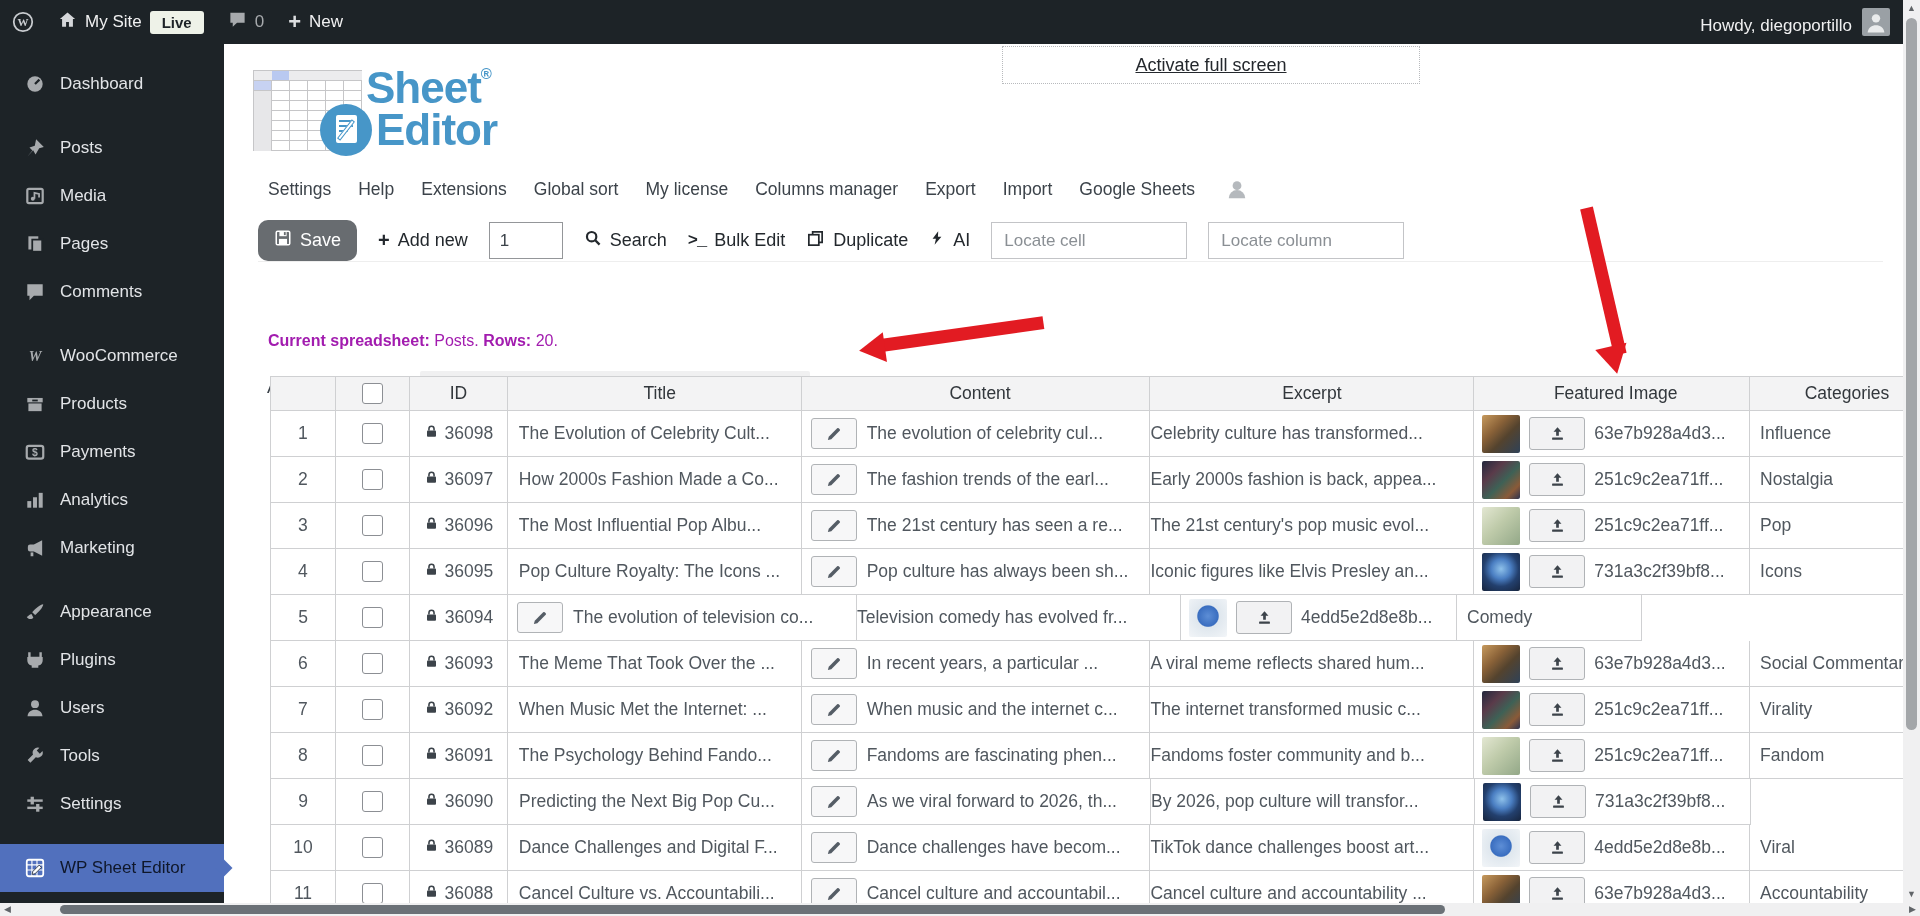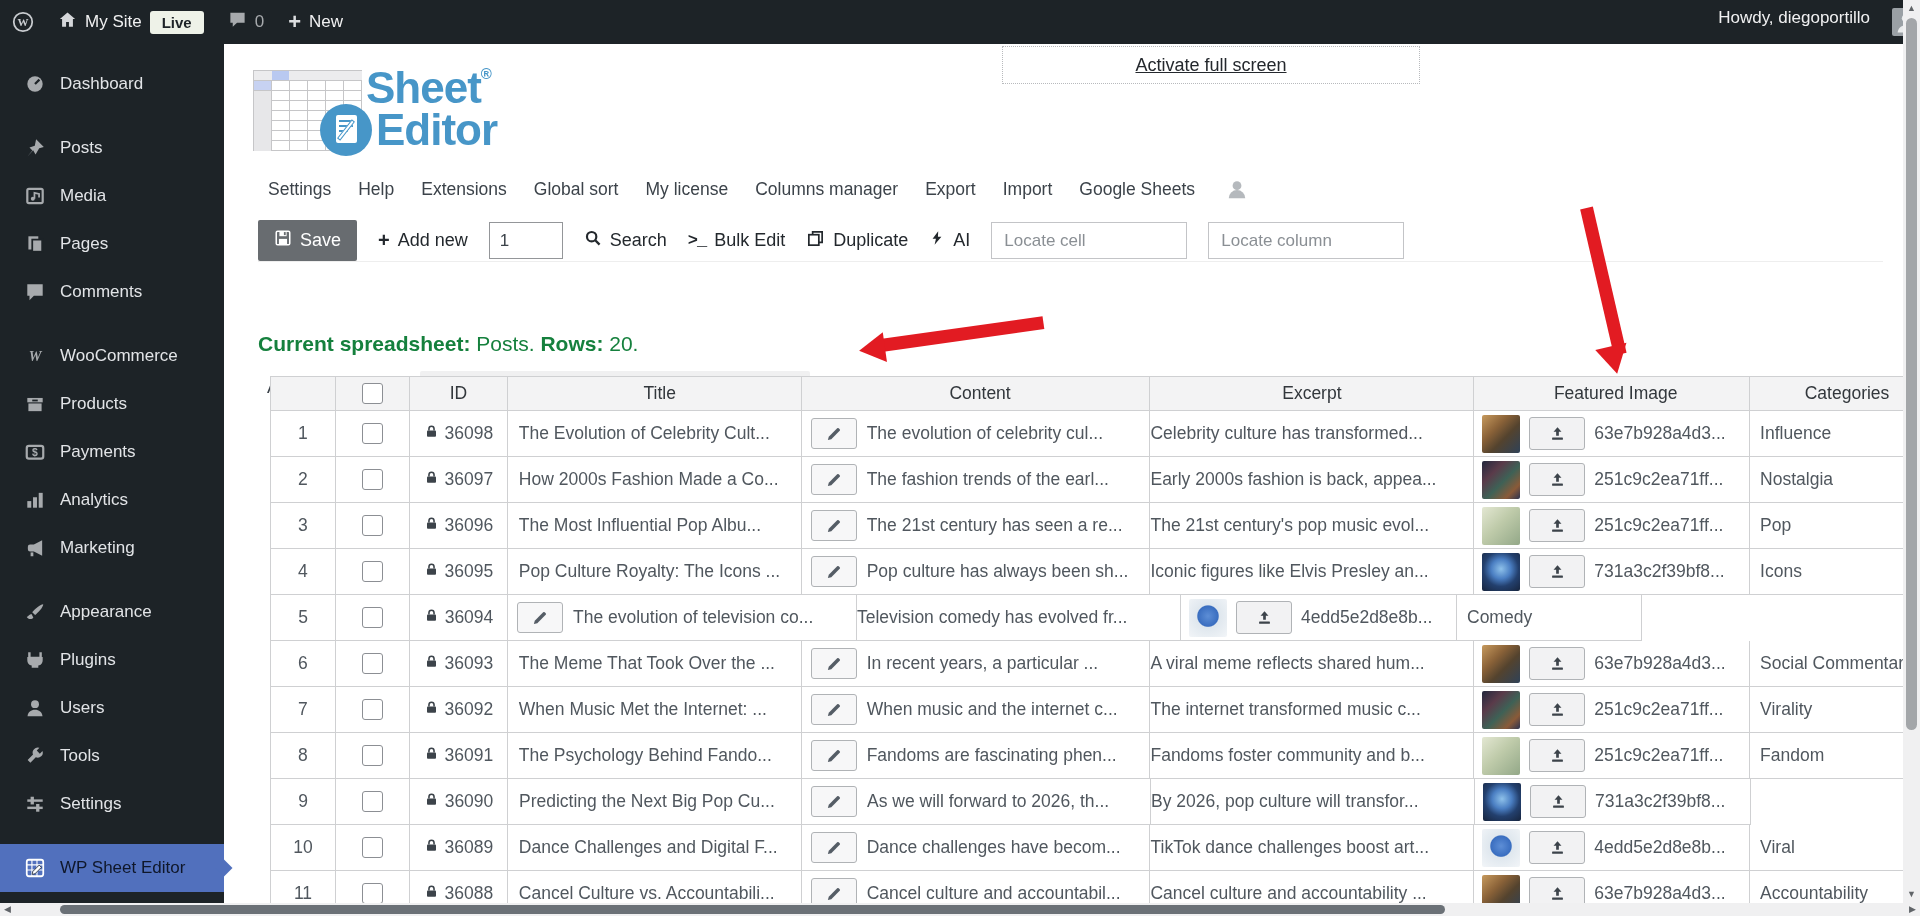--- a/index.html
+++ b/index.html
@@ -1,20 +1,20 @@
 <!DOCTYPE html>
 <html style="--admin_dark: #1d2327; --sidebar_active: #5170bd; --logo_blue: #4796c8; --arrow_red: #e21b22; --chip_bg: #f0f0f1; --table_border: #cfd0d2; --header_bg: #f3f3f4; --save_gray: #686c70; --scroll_thumb_v: #a3a6a9; --scroll_thumb_h: #6b7177;"><head>
 <meta charset="utf-8">
 <style>
   *{box-sizing:border-box;margin:0;padding:0}
   html,body{width:1920px;height:916px;overflow:hidden;font-family:"Liberation Sans",sans-serif;background:var(--admin_dark,#1d2327)}
   
   .admin-bar{position:absolute;left:0;top:0;width:1920px;height:44px;background:var(--admin_dark);display:flex;align-items:center;color:#f0f0f1;font-size:17px;z-index:30}
   .ab-item{display:flex;align-items:center;gap:8px;padding:0 12px;height:100%;cursor:pointer}
-  .ab-right{margin-left:auto;display:flex;align-items:flex-start;gap:22px;}
+  .ab-right{margin-left:auto;display:flex;align-items:flex-end;gap:10px;padding-right:30px}
   .live-badge{background:#eef2e8;color:#1d2327;border-radius:3px;padding:3px 12px;font-size:15px;font-weight:bold}
   .ab-count{color:#a7aaad}
   .ab-plus{font-size:22px;font-weight:bold;color:#dcdee0;line-height:1}
   .avatar{width:28px;height:28px;border-radius:2px;overflow:hidden}
   
   .sidebar{position:absolute;left:0;top:44px;width:224px;bottom:13px;background:var(--admin_dark);padding-top:16px;z-index:20}
   .sb-item{position:relative;height:48px;display:flex;align-items:center;gap:14px;padding-left:24px;color:#e2e4e7;font-size:17px;cursor:pointer}
   .sb-item.gap{margin-top:16px}
   .sb-icon{width:22px;height:22px;display:inline-flex}
   .sb-icon svg{width:22px;height:22px;fill:#a7aaad}
@@ -34,29 +34,29 @@
   .logo-circle{position:absolute;left:96px;top:60px;width:52px;height:52px;border-radius:50%;background:var(--logo_blue)}
   .logo-doc{position:absolute;left:16px;top:11px;width:21px;height:28px;background:#fff;border-radius:2px}
   .logo-doc i{position:absolute;left:3px;height:2px;width:14px;background:var(--logo_blue)}
   .logo-pencil{position:absolute;left:24px;top:14px;width:4px;height:24px;background:#fff;border:1px solid var(--logo_blue);transform:rotate(38deg)}
   
   .plugin-menu{position:absolute;left:44px;top:134px;display:flex;align-items:center;gap:27px;font-size:17.5px;color:#3c434a}
   .menu-item{cursor:pointer;white-space:nowrap}
   .account-icon{width:22px;height:22px;display:inline-flex;margin-left:4px}
   
   .toolbar{position:absolute;left:34px;top:176px;right:20px;height:42px;display:flex;align-items:center;gap:21px;border-bottom:1px solid #eee;padding-bottom:0}
-  .save-btn{height:41px;padding:0 16px;background:var(--save_gray);color:#fff;font-size:18px;border:none;border-radius:2px;display:flex;align-items:center;gap:8px;cursor:pointer}
+  .save-btn{height:41px;padding:0 16px;background:var(--save_gray);color:#fff;font-size:18px;border:none;border-radius:10px;display:flex;align-items:center;gap:8px;cursor:pointer}
   .tb-btn{display:flex;align-items:center;gap:8px;font-size:18px;color:#23282d;background:none;border:none;cursor:pointer;white-space:nowrap}
   .tb-bold{font-weight:bold;font-size:20px}
   .num-input{width:74px;height:37px;border:1px solid #949699;padding:0 10px;font-size:17px;color:#3c434a}
   .locate-input{width:196px;height:37px;border:1px solid #c3c4c7;padding:0 12px;font-size:17px;color:#3c434a}
   .locate-input::placeholder{color:#8a8f94}
   .bulk-glyph{font-family:"Liberation Mono",monospace;font-weight:bold;font-size:17px;letter-spacing:-1px}
   
-  .status-line{position:absolute;left:34px;top:288px;font-size:21px;color:#15803d}
+  .status-line{position:absolute;left:44px;top:288px;font-size:16px;color:#a21caf}
   .status-line b{font-weight:bold}
   .filter-row{position:absolute;left:43px;top:327px;display:flex;align-items:center;gap:14px}
   .filter-label{font-size:18.5px;color:#3c434a}
   .copy-icon{width:20px;height:20px;display:inline-flex}
   .chip{height:32px;background:var(--chip_bg);display:flex;align-items:center;gap:10px;padding:0 18px;font-size:17.5px;color:#3c434a;border-radius:2px;cursor:pointer}
   .chip .x{font-weight:bold;font-size:18px}
   
   .arrow{position:absolute;z-index:15;pointer-events:none}
   .arrow1{left:635px;top:278px;width:200px;height:60px}
   .arrow1 .shaft{position:absolute;left:22px;top:17px;width:164px;height:13px;background:var(--arrow_red);transform:rotate(-8deg);transform-origin:left center}
@@ -689,21 +689,21 @@
             </svg></span>
           <span>36090</span>
         </div>
         <div class="tcell c-title">Predicting the Next Big Pop Cu...</div>
         <div class="tcell c-content">
           <button class="edit-btn">
             <svg width="18" height="18" viewBox="0 0 20 20">
               <path d="M3.2 16.8l1-3.8 9.3-9.3a1.3 1.3 0 0 1 1.8 0l1 1a1.3 1.3 0 0 1 0 1.8L7 15.8z" fill="#555d66"></path>
             </svg>
           </button>
-          <span>As we will forward to 2026, th...</span>
+          <span>As we viral forward to 2026, th...</span>
         </div>
         <div class="tcell c-excerpt">By 2026, pop culture will transfor...</div>
         <div class="tcell c-img">
           <span class="thumb t4"></span>
           <button class="upload-btn">
             <svg width="19" height="18" viewBox="0 0 20 20">
               <path d="M10 2.5l4.4 5h-2.9V12H8.5V7.5H5.6z" fill="#3c434a"></path>
               <rect x="4" y="13.8" width="12" height="2.6" rx="0.6" fill="#3c434a"></rect>
             </svg>
           </button>

